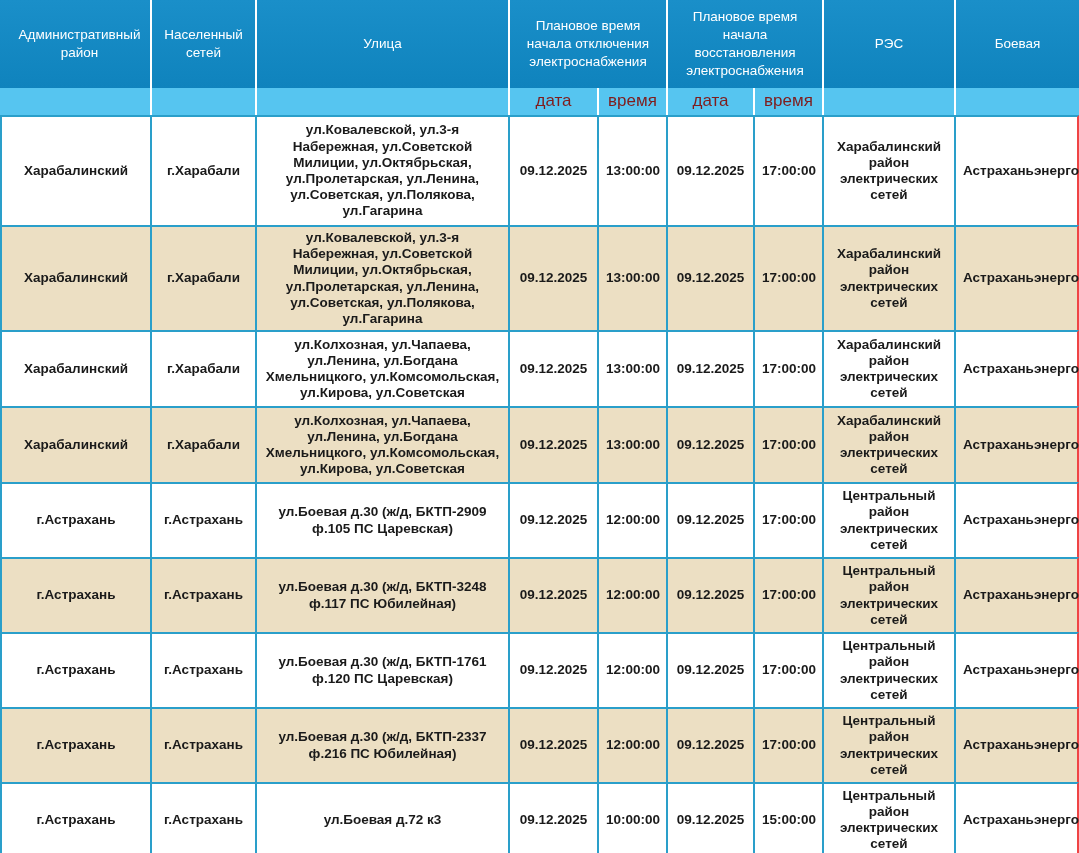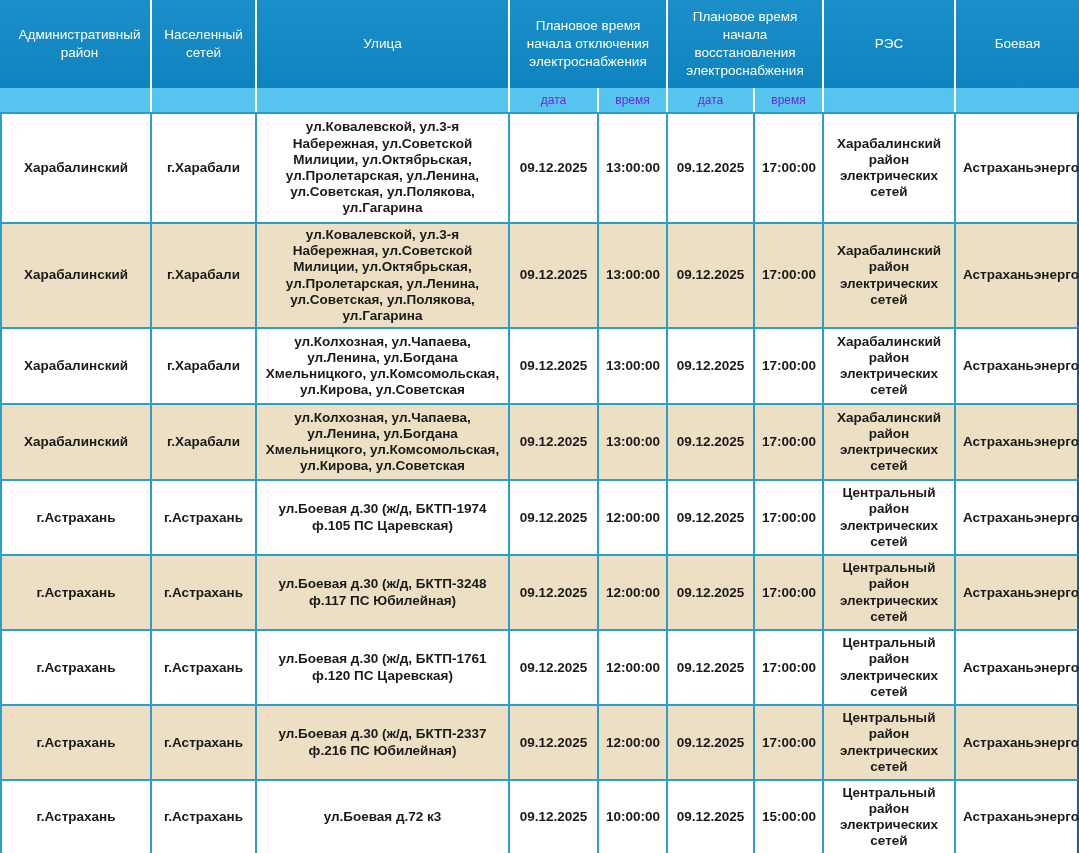--- a/index.html
+++ b/index.html
@@ -24,42 +24,42 @@
     line-height: 1.35;
     text-align: center;
     vertical-align: middle;
     padding: 4px 6px;
     box-sizing: border-box;
     border-left: 2px solid #ffffff;
   }
   thead tr th:first-child { border-left: none; padding-left: 15px; }
   thead tr.subheader th {
     background: #56c5f0;
-    color: #6d28d9;
-    font-size: 12px;
+    color: #7f1d1d;
+    font-size: 17px;
     font-weight: 400;
     padding: 2px 4px;
   }
   tr.header-row  { height: 88px; }
   tr.subheader   { height: 24px; }
   
   tbody td {
     background: #ffffff;
     color: #1a1a1a;
     font-size: 13.5px;
     font-weight: 700;
     line-height: 1.2;
     text-align: center;
     vertical-align: middle;
     padding: 3px 7px;
     box-sizing: border-box;
     border-left: 2px solid #2a9fca;
     border-top: 2px solid #2a9fca;
   }
-  tbody td:last-child { border-right: 2px solid #0369a1; }
+  tbody td:last-child { border-right: 2px solid #ef4444; }
   tbody tr:last-child td { border-bottom: 2px solid #2a9fca; }
   tbody tr.alt td { background: #ecdfc3; }
   tbody tr.r1 { height: 110px; }
   tbody tr.r2 { height: 103px; }
   tbody tr.r3, tbody tr.r4 { height: 76px; }
   tbody tr.r5, tbody tr.r6, tbody tr.r7, tbody tr.r8 { height: 75px; }
   tbody tr.r9 { height: 76px; }
 </style>
 </head>
 <body>
@@ -139,21 +139,21 @@
       <td>09.12.2025</td>
       <td>13:00:00</td>
       <td>09.12.2025</td>
       <td>17:00:00</td>
       <td>Харабалинский район электрических сетей</td>
       <td>Астраханьэнерго</td>
     </tr>
     <tr class="r5">
       <td>г.Астрахань</td>
       <td>г.Астрахань</td>
-      <td>ул.Боевая д.30 (ж/д, БКТП-1974 ф.105 ПС Царевская)</td>
+      <td>ул.Боевая д.30 (ж/д, БКТП-2909 ф.105 ПС Царевская)</td>
       <td>09.12.2025</td>
       <td>12:00:00</td>
       <td>09.12.2025</td>
       <td>17:00:00</td>
       <td>Центральный район электрических сетей</td>
       <td>Астраханьэнерго</td>
     </tr>
     <tr class="r6 alt">
       <td>г.Астрахань</td>
       <td>г.Астрахань</td>

